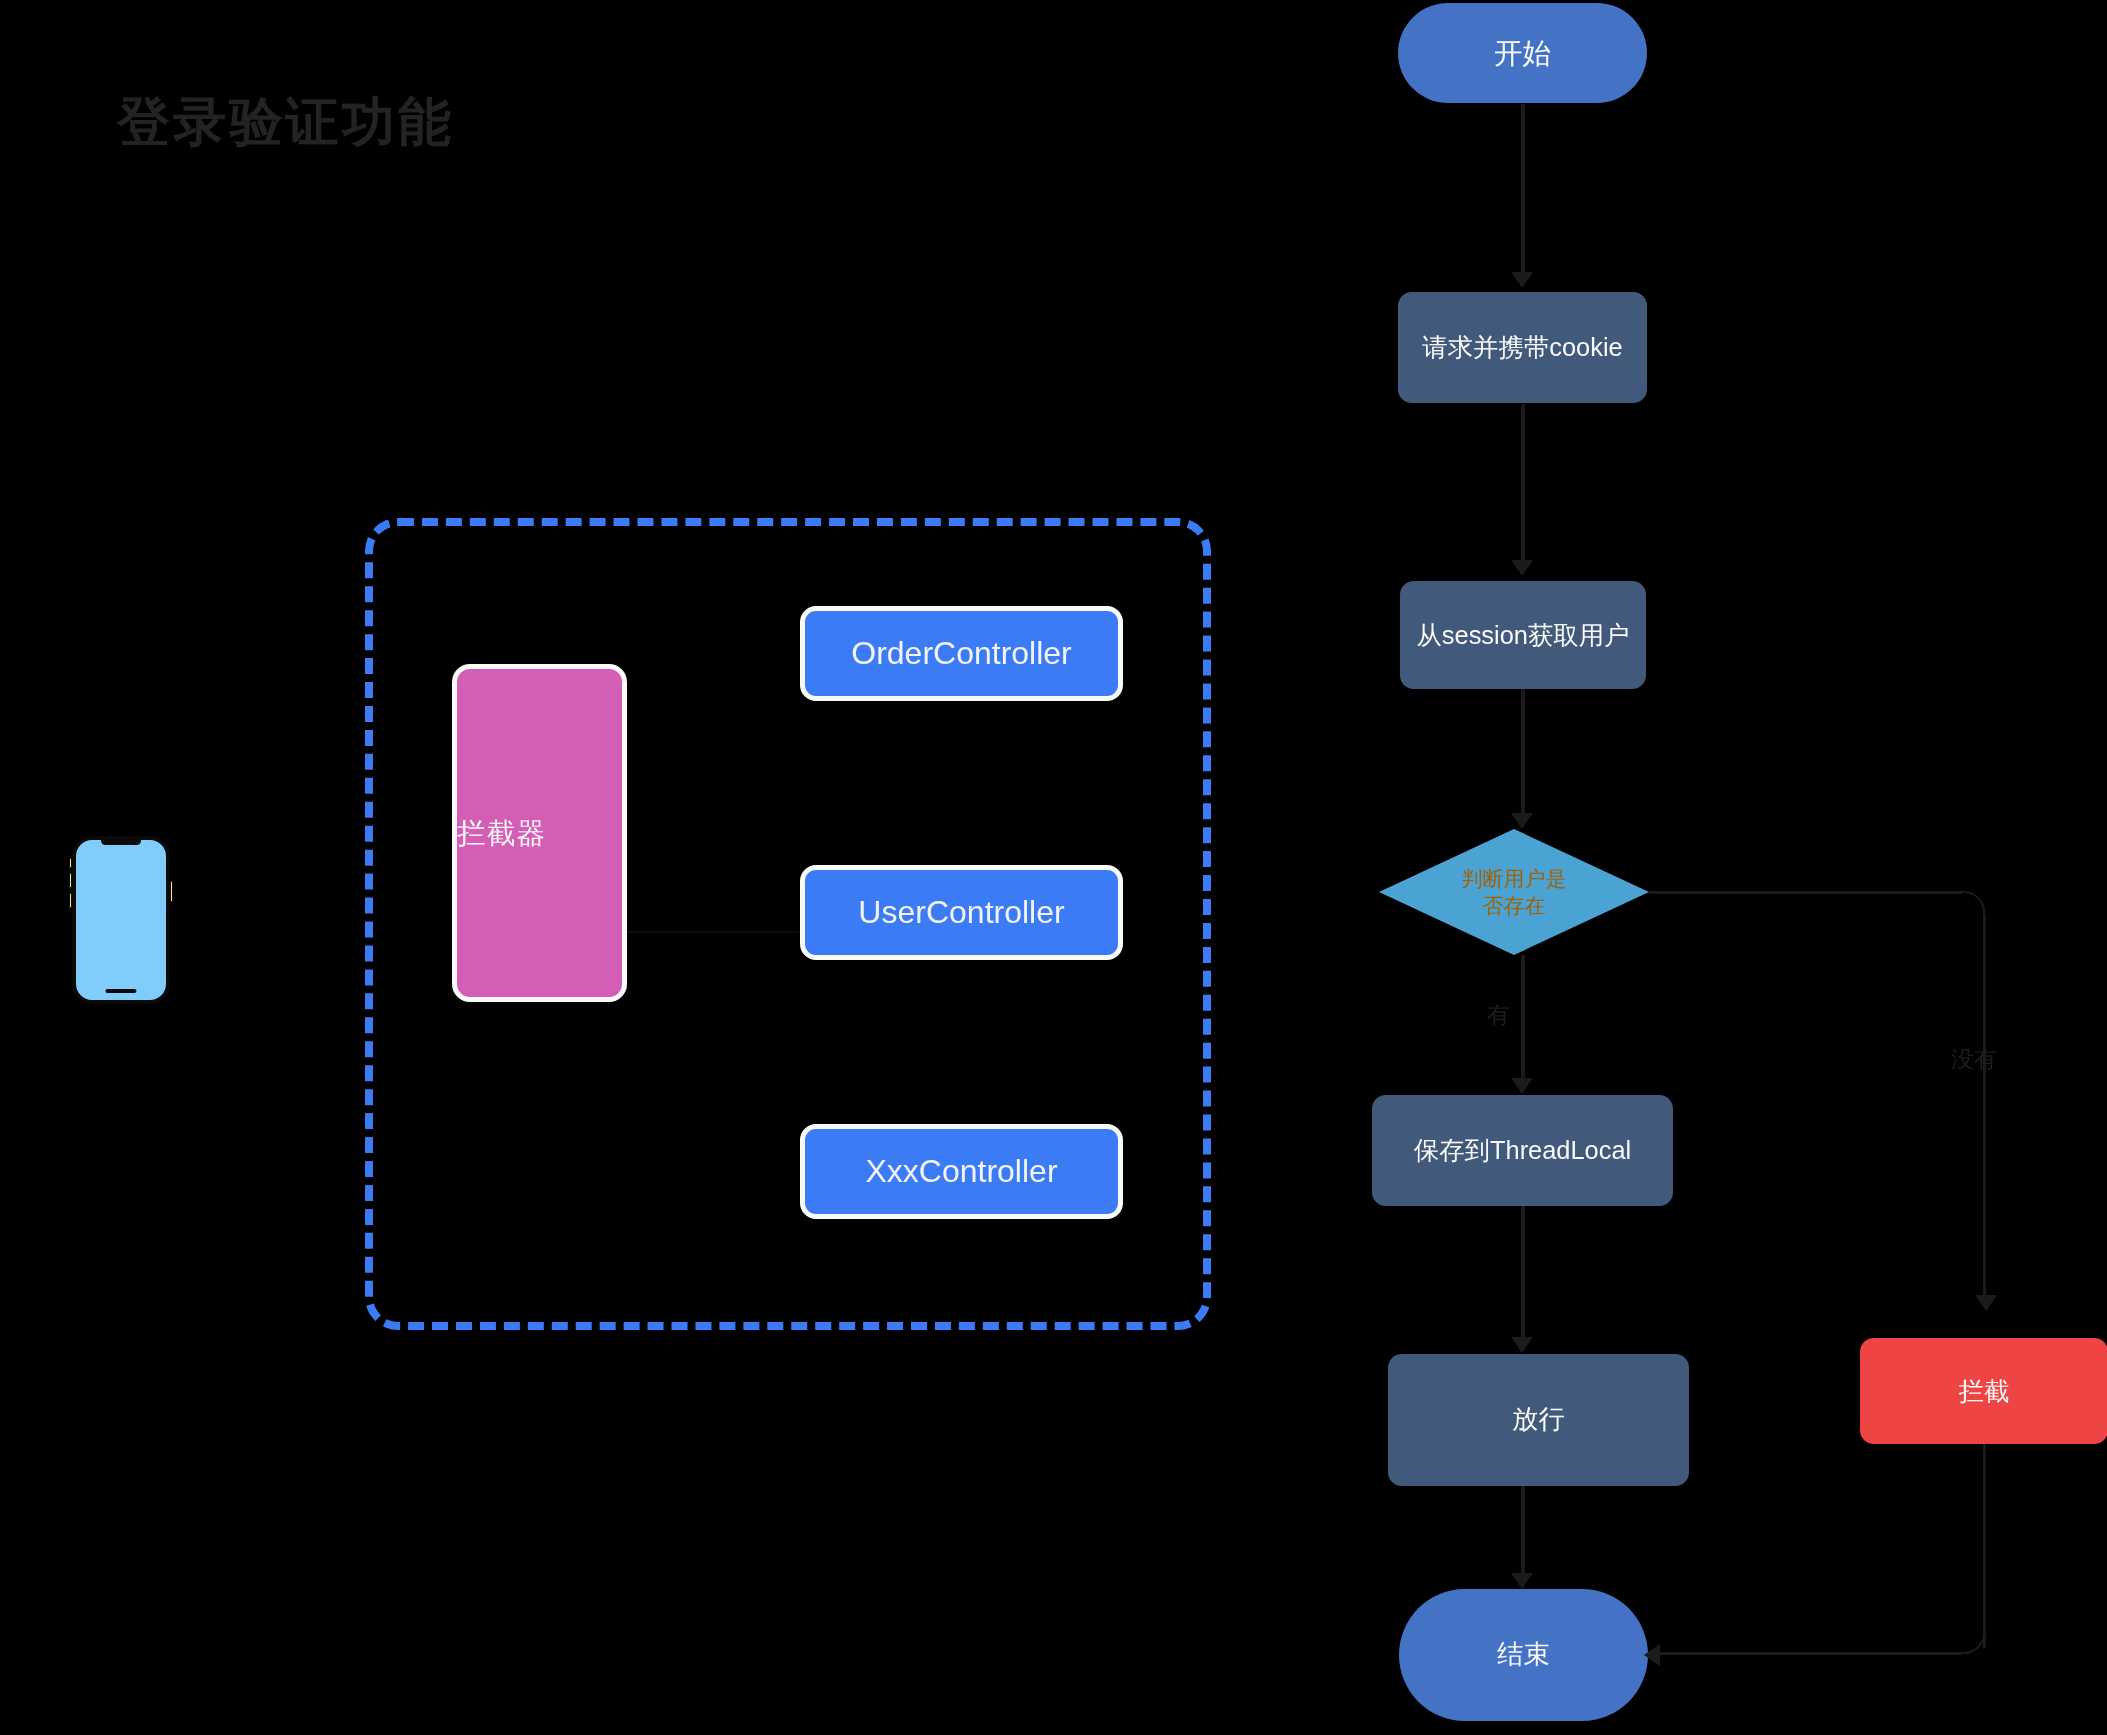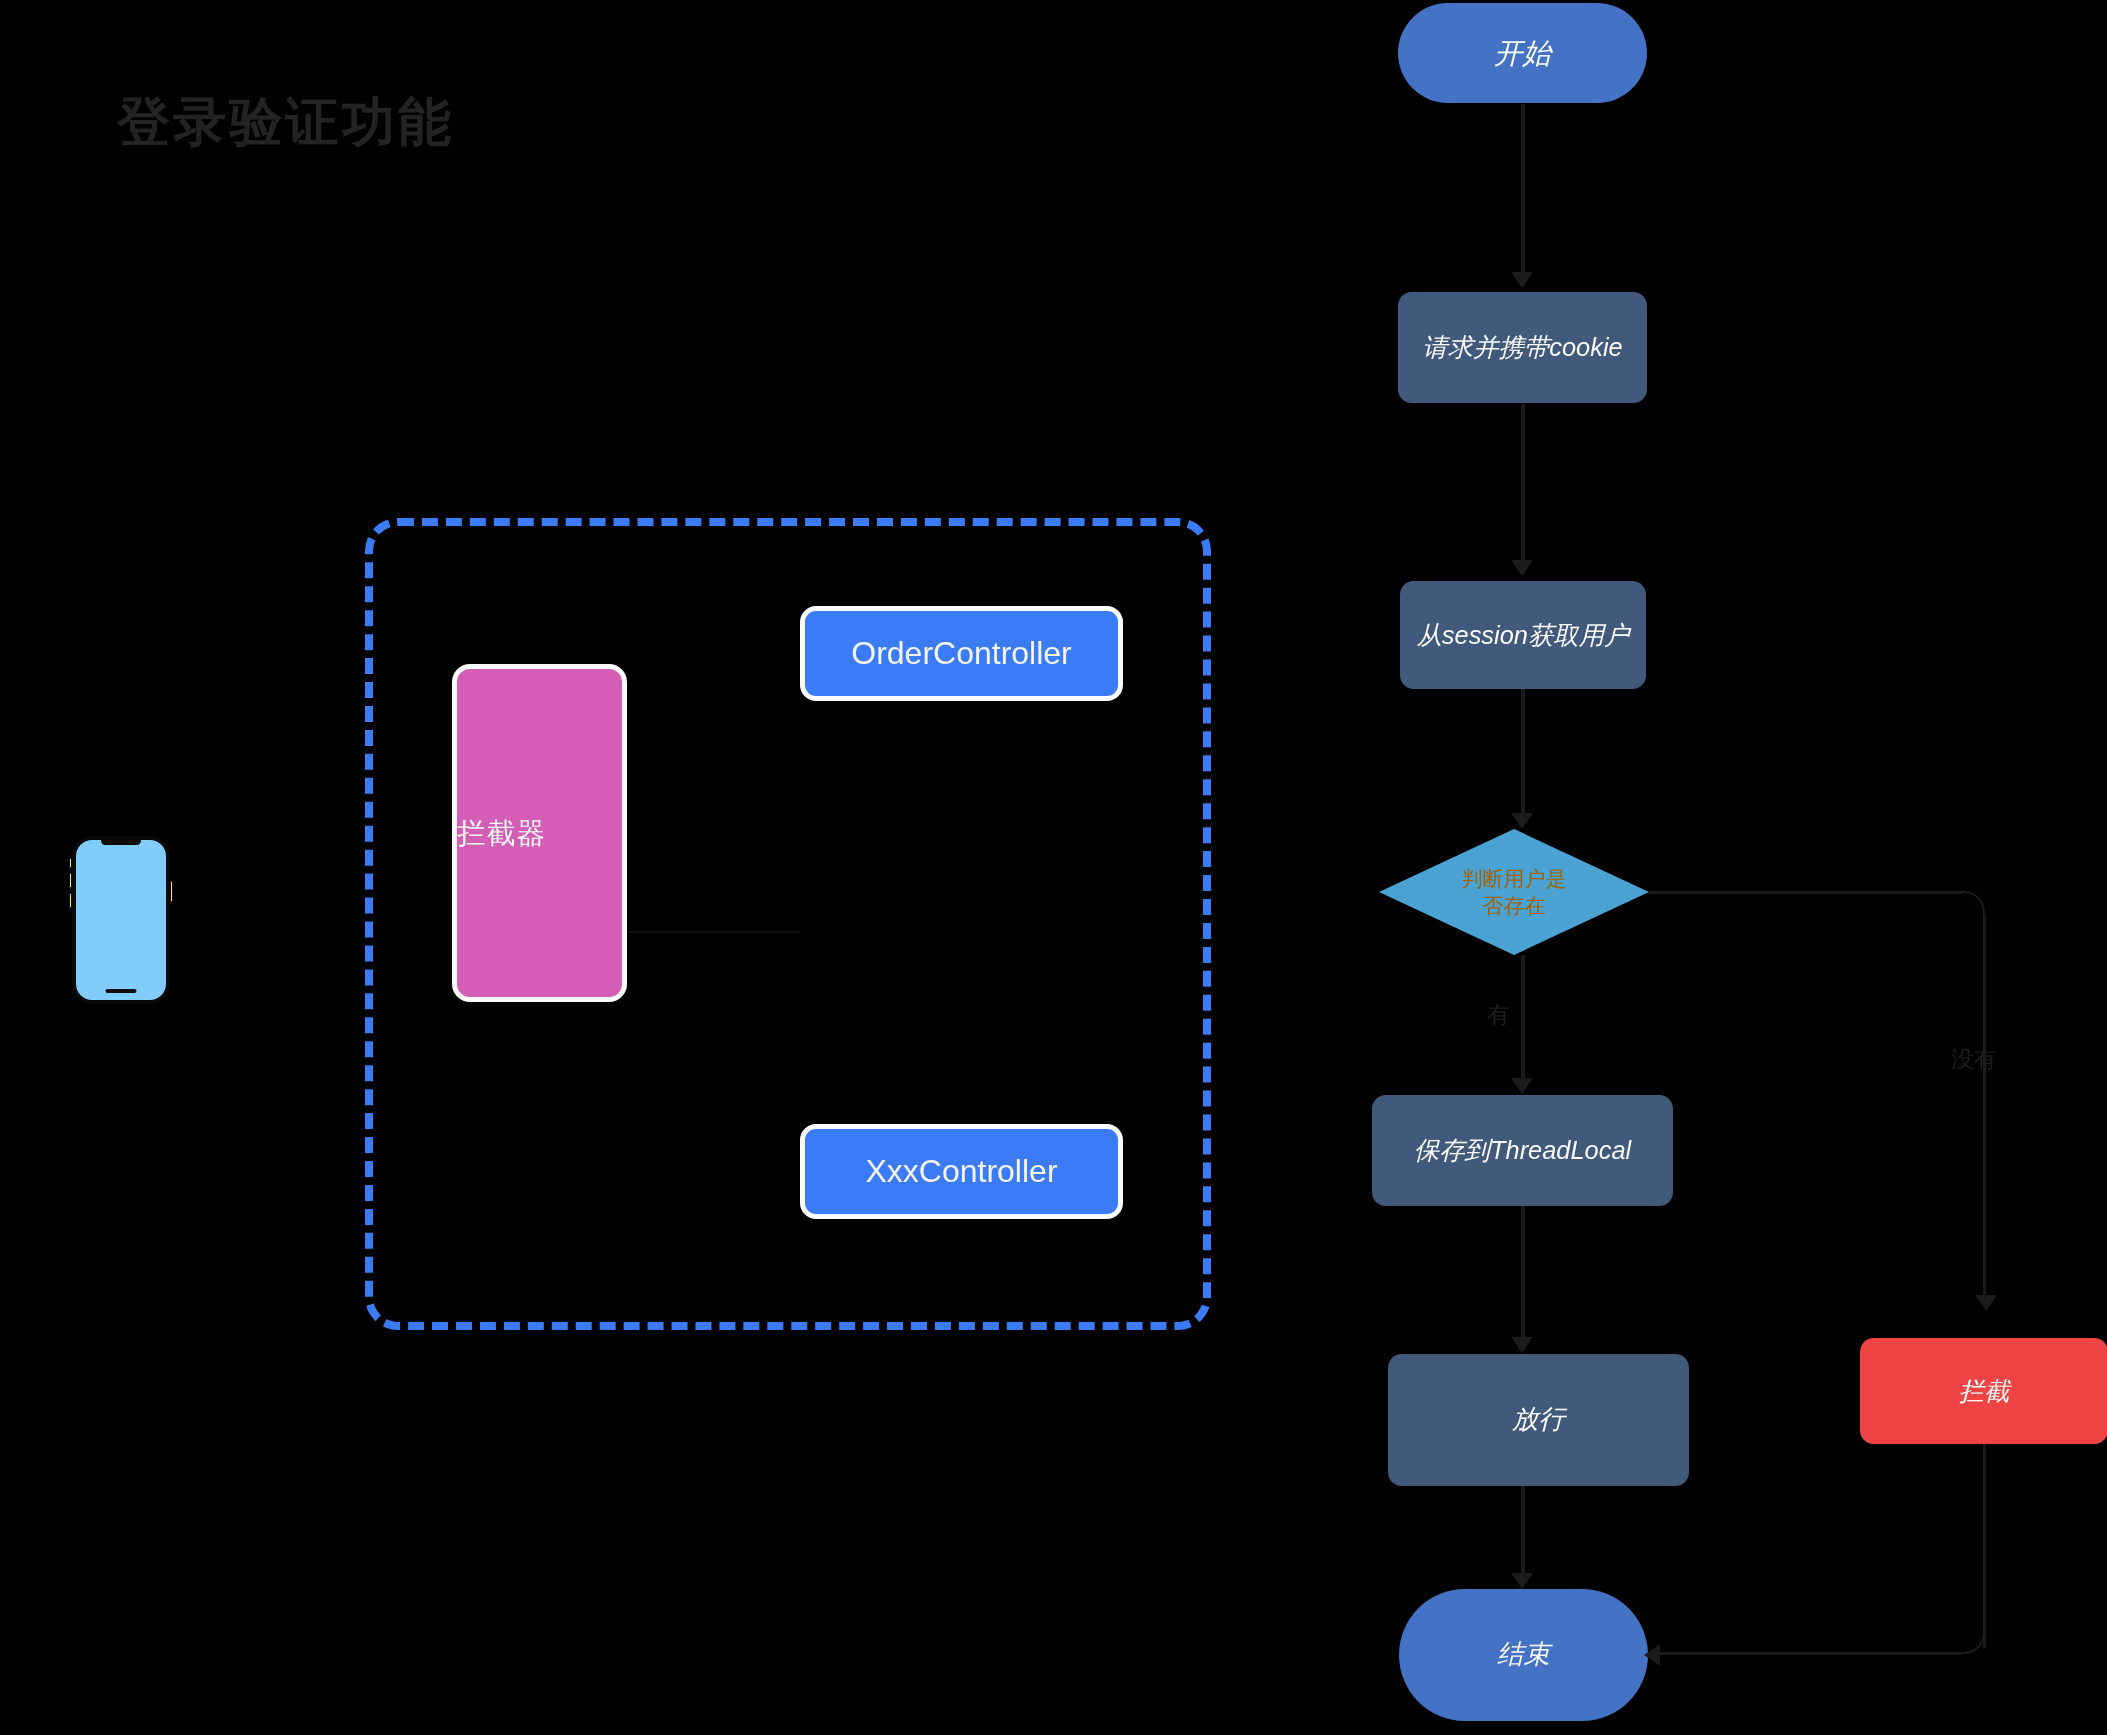--- a/index.html
+++ b/index.html
@@ -73,21 +73,21 @@
   #ctrl-user  { top: 865px; }
   #ctrl-xxx   { top: 1124px; }
 
   
   #int-ctrl-line {
     position: absolute; left: 627px; top: 931px;
     width: 172px; height: 2.1px; background: #0d0d0d;
   }
 
   
-  .node { position: absolute; display: flex; align-items: center; justify-content: center; font-style: italic; }
+  .node { position: absolute; display: flex; align-items: center; justify-content: center; }
   .node .lbl { color: #FAFAFA; font-weight: 400; text-align: center; line-height: 1.2; }
 
   .pill    { background: #4472C4; border-radius: 528px; }
   .process { background: #41597B; border-radius: 13.8px; }
 
   #n-start   { left: 1398px; top: 3.2px;    width: 249px; height: 100px; }
   #n-start   .lbl { font-size: 28.6px; }
 
   #n-cookie  { left: 1398px; top: 292px;  width: 249px; height: 111px; }
   #n-cookie  .lbl { font-size: 25.4px; }
@@ -169,20 +169,23 @@
 
   <div id="interceptor">
     <span class="lbl">拦截器</span>
   </div>
 
   <div id="int-ctrl-line"></div>
 
   <div class="ctrl" id="ctrl-order">
     <span class="lbl">OrderController</span>
   </div>
+  <div class="ctrl" id="ctrl-user">
+    <span class="lbl">UserController</span>
+  </div>
   <div class="ctrl" id="ctrl-xxx">
     <span class="lbl">XxxController</span>
   </div>
 
   <div class="node pill" id="n-start">
     <span class="lbl">开始</span>
   </div>
   <div class="vline" style="left:1521px; top:104px; height:169px;"></div>
   <div class="arrow-down" style="left:1511px; top:272px;"></div>
 

